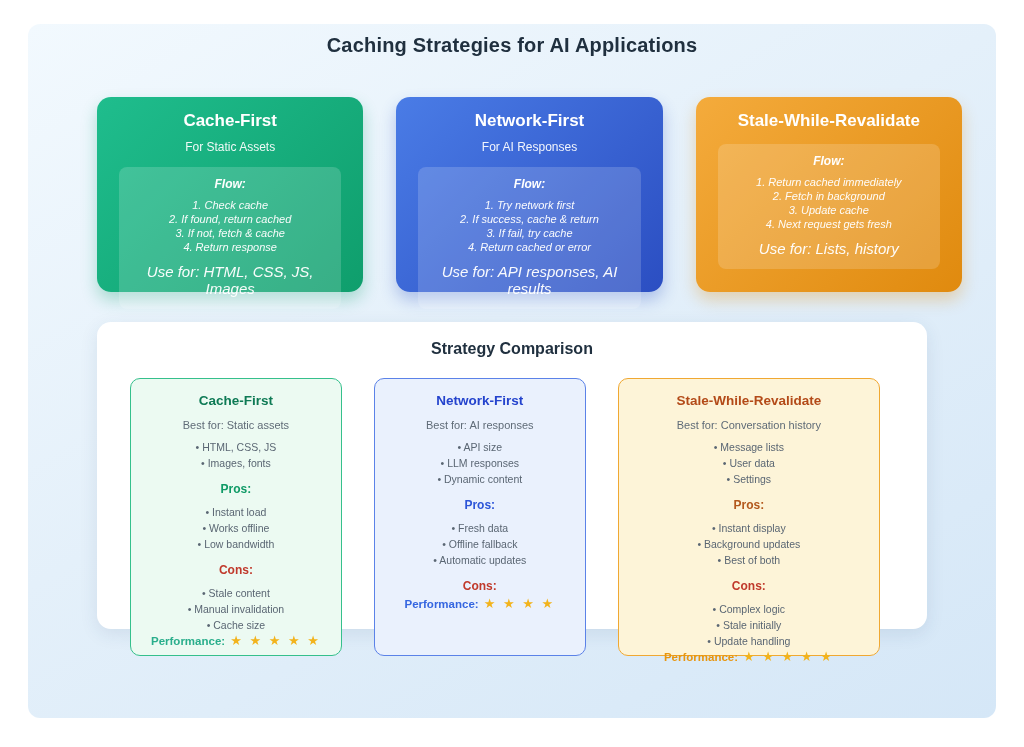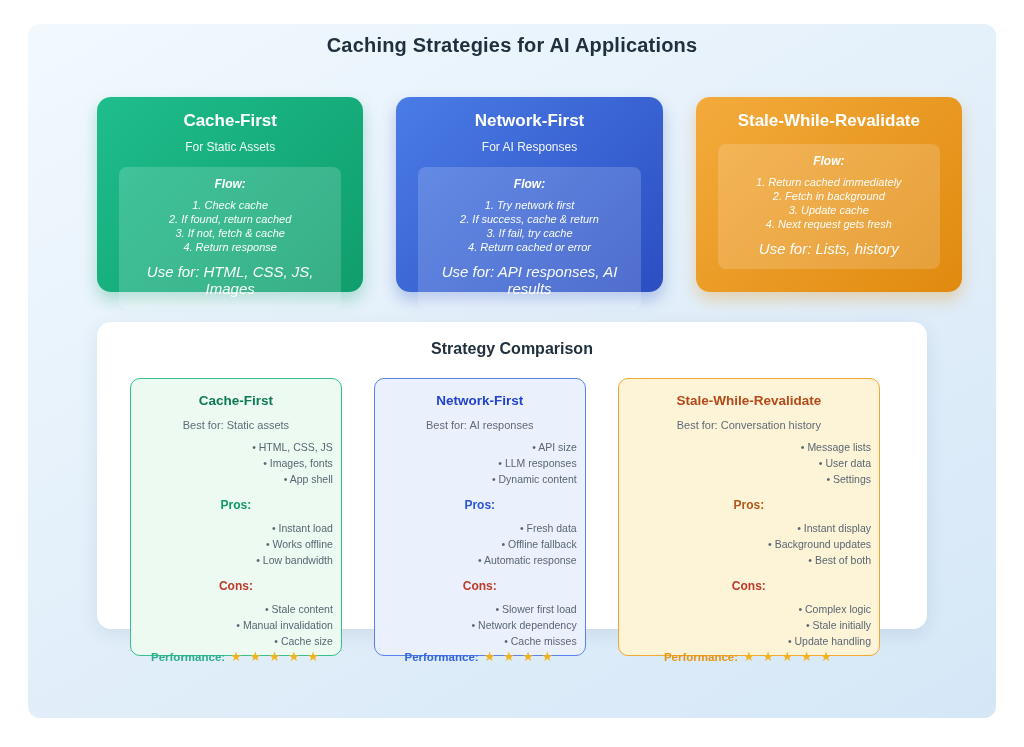--- a/index.html
+++ b/index.html
@@ -74,21 +74,21 @@
   .comp-card.blue   { flex: 1 1 0;    background: #eaf1fd; border-color: #5b82e8; }
   .comp-card.orange { flex: 1.26 1 0; background: #fdf4d8; border-color: #f0a832; }
 
   .comp-title { font-size: 13.5px; font-weight: bold; margin-top: 2px; }
   .comp-card.green  .comp-title { color: #0e7a55; }
   .comp-card.blue   .comp-title { color: #2443cd; }
   .comp-card.orange .comp-title { color: #b34a18; }
 
   .best-for { font-size: 11px; color: #5f6b77; margin-top: 11px; }
   .bullet-list { margin-top: 8px; }
-  .bullet { font-size: 10.5px; line-height: 16px; color: #5a6673; text-align: right; }
+  .bullet { font-size: 10.5px; line-height: 16px; color: #5a6673; }
   .bullet::before { content: "• "; }
 
   .section-label { font-size: 12px; font-weight: bold; margin: 11px 0 3px; }
   .comp-card.green  .pros-label { color: #0f9a66; }
   .comp-card.blue   .pros-label { color: #2d55d8; }
   .comp-card.orange .pros-label { color: #b3581c; }
   .cons-label { color: #c0392b; }
 
   .performance { font-size: 11.5px; font-weight: bold; }
   .comp-card.green  .perf-label { color: #2aae8c; }
@@ -149,21 +149,20 @@
     <div class="panel-title">Strategy Comparison</div>
 
     <div class="comp-row">
 
       <div class="comp-card green">
         <div class="comp-title">Cache-First</div>
         <div class="best-for">Best for: Static assets</div>
         <div class="bullet-list">
           <div class="bullet">HTML, CSS, JS</div>
           <div class="bullet">Images, fonts</div>
-          <div class="bullet">App shell</div>
         </div>
         <div class="section-label pros-label">Pros:</div>
         <div class="bullet-list">
           <div class="bullet">Instant load</div>
           <div class="bullet">Works offline</div>
           <div class="bullet">Low bandwidth</div>
         </div>
         <div class="section-label cons-label">Cons:</div>
         <div class="bullet-list">
           <div class="bullet">Stale content</div>
@@ -180,28 +179,23 @@
         <div class="best-for">Best for: AI responses</div>
         <div class="bullet-list">
           <div class="bullet">API size</div>
           <div class="bullet">LLM responses</div>
           <div class="bullet">Dynamic content</div>
         </div>
         <div class="section-label pros-label">Pros:</div>
         <div class="bullet-list">
           <div class="bullet">Fresh data</div>
           <div class="bullet">Offline fallback</div>
-          <div class="bullet">Automatic response</div>
+          <div class="bullet">Automatic updates</div>
         </div>
         <div class="section-label cons-label">Cons:</div>
-        <div class="bullet-list">
-          <div class="bullet">Slower first load</div>
-          <div class="bullet">Network dependency</div>
-          <div class="bullet">Cache misses</div>
-        </div>
         <div class="performance">
           <span class="perf-label">Performance:</span><span class="stars">★ ★ ★ ★</span>
         </div>
       </div>
 
       <div class="comp-card orange">
         <div class="comp-title">Stale-While-Revalidate</div>
         <div class="best-for">Best for: Conversation history</div>
         <div class="bullet-list">
           <div class="bullet">Message lists</div>

